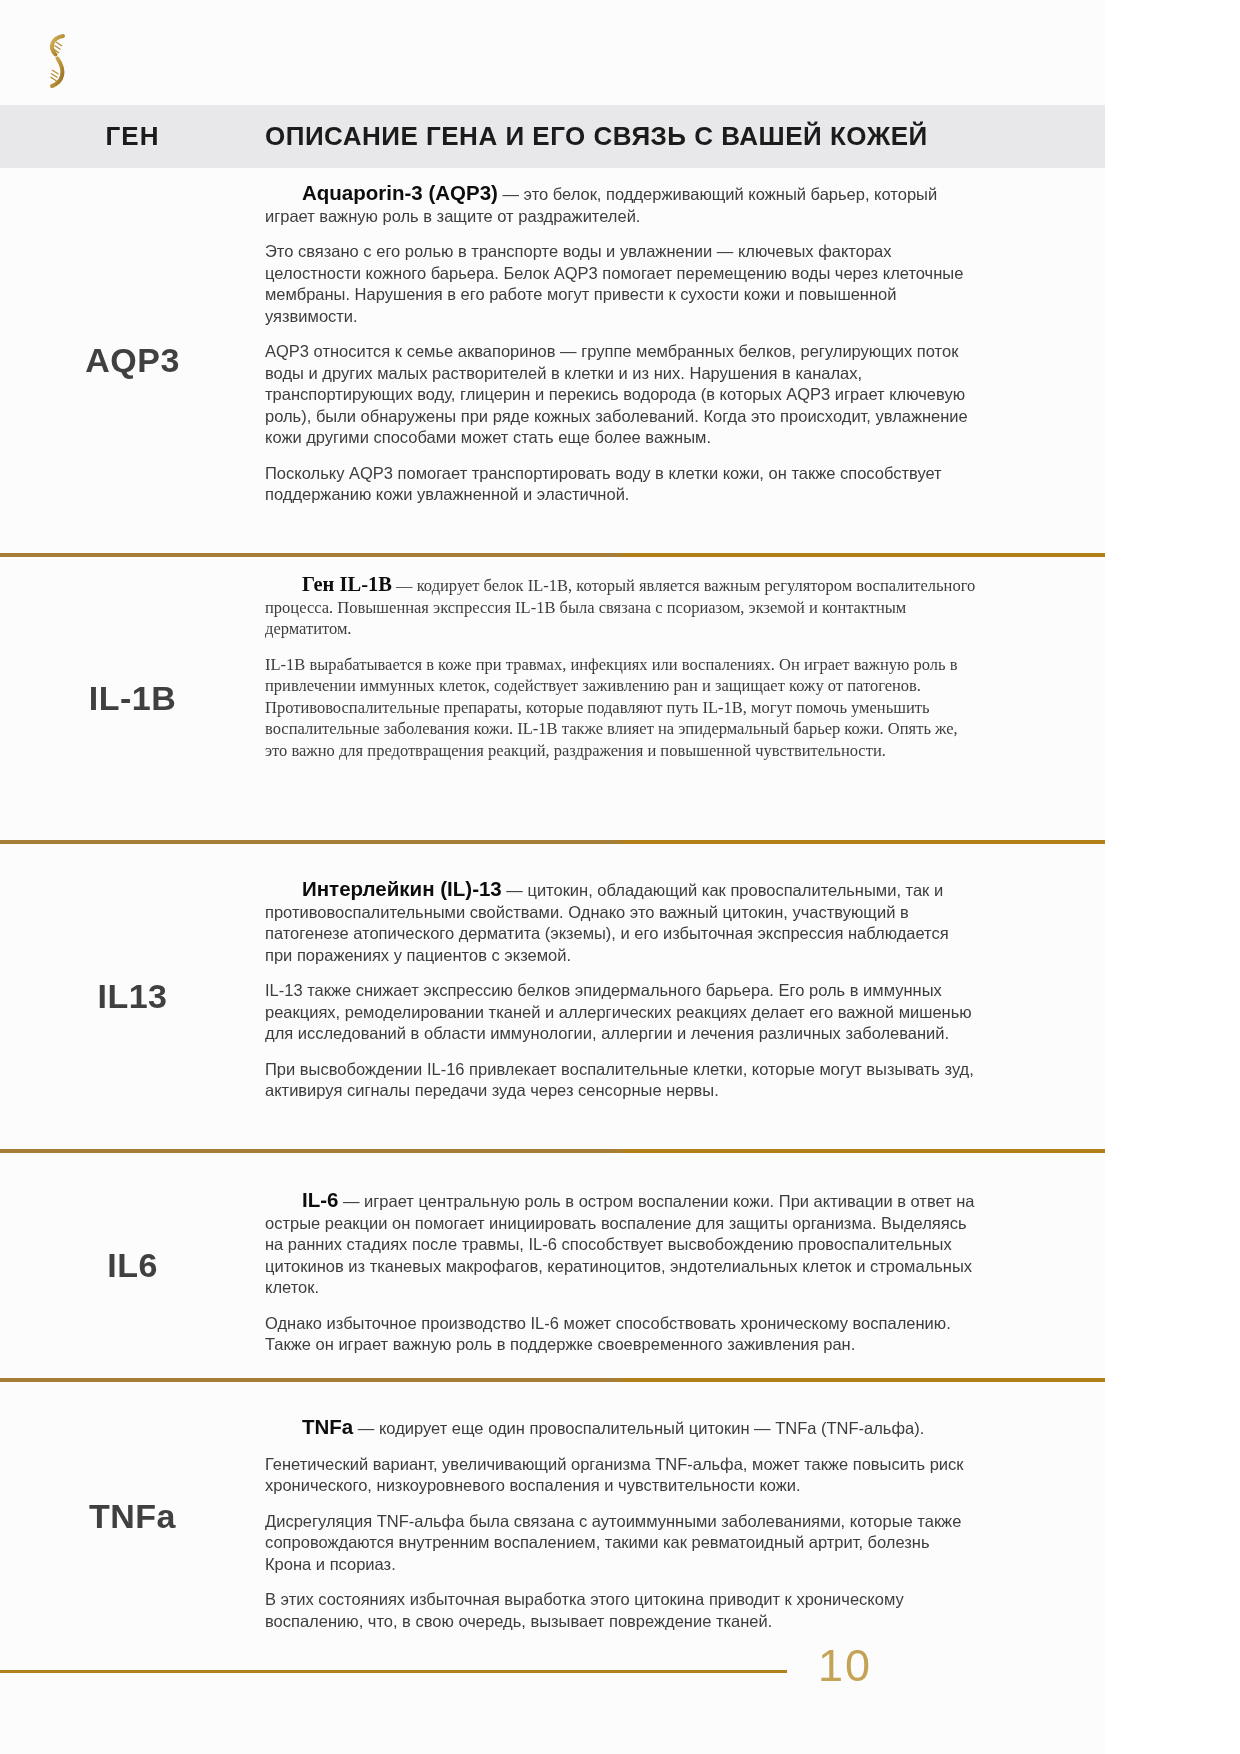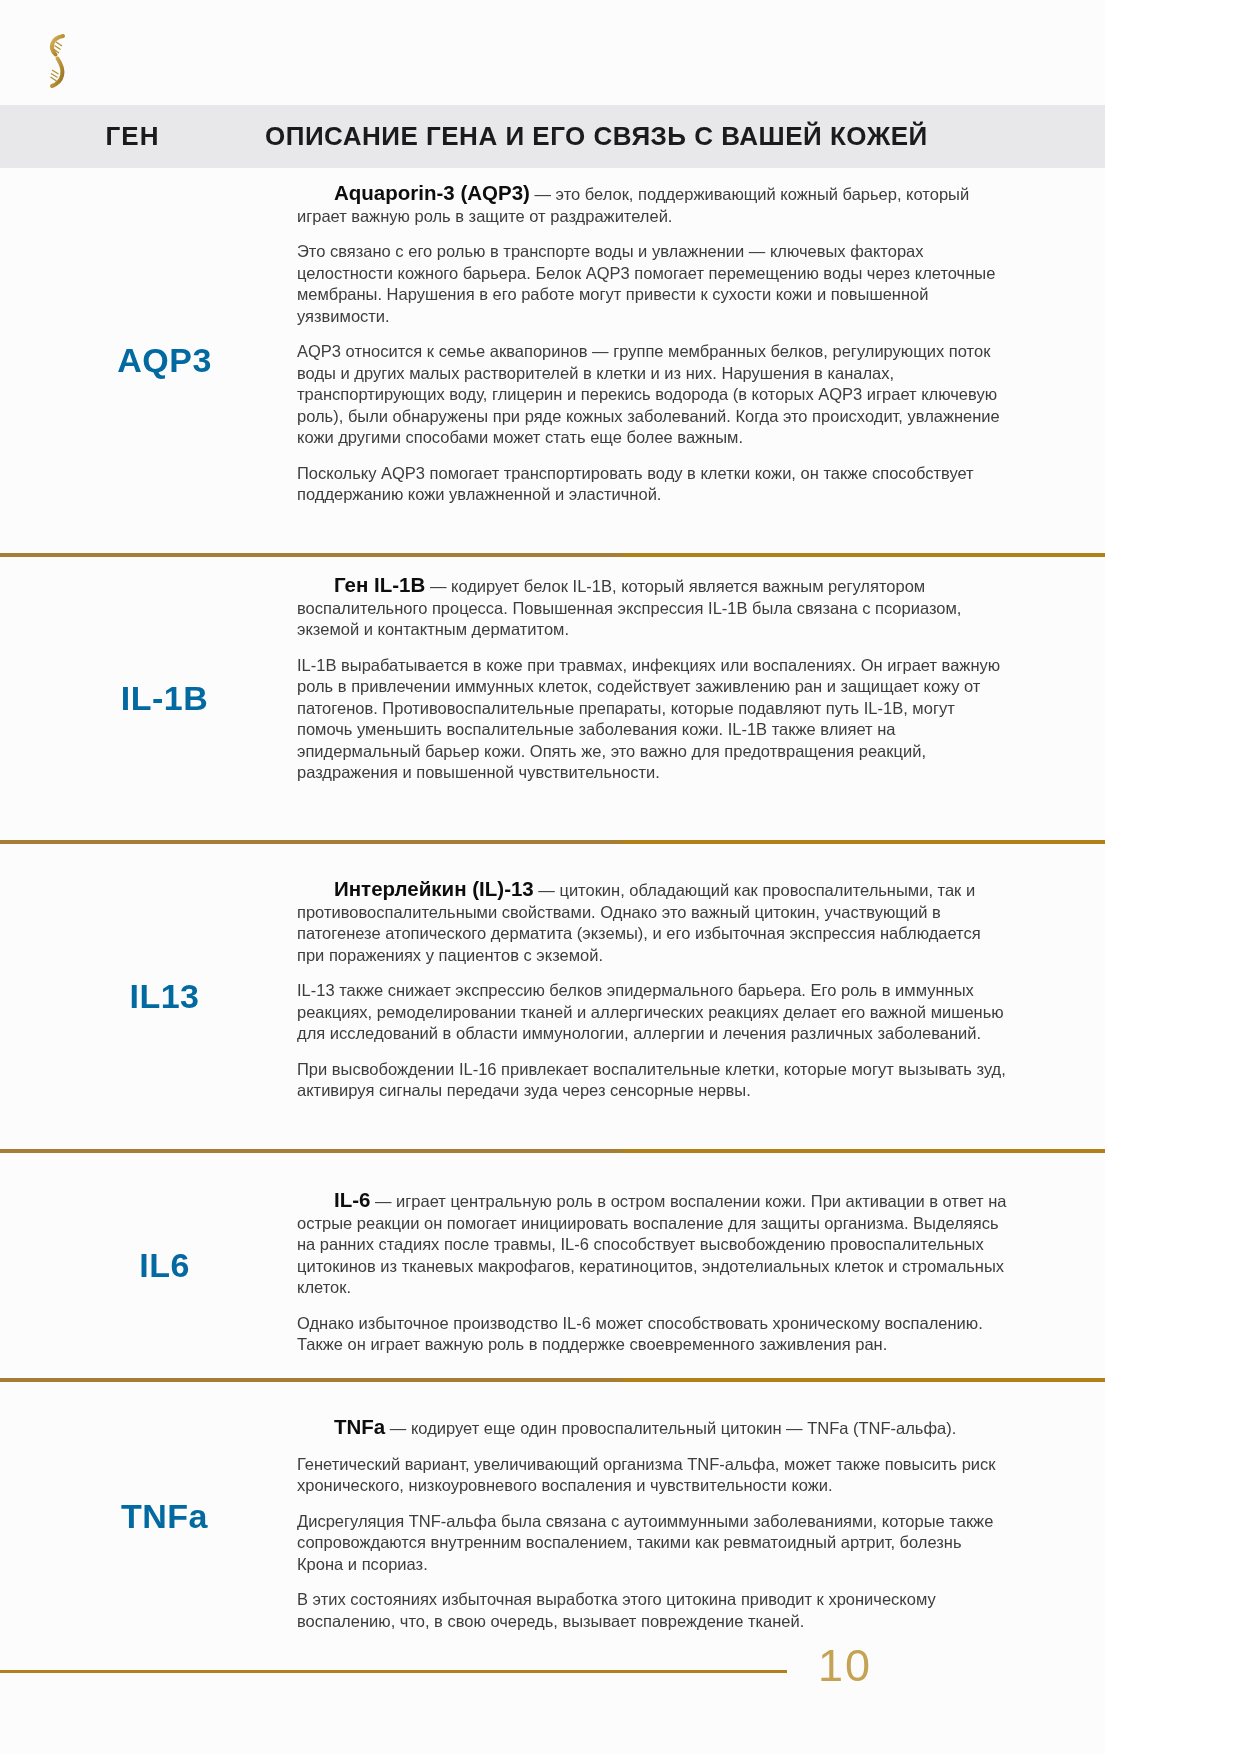--- a/index.html
+++ b/index.html
@@ -33,28 +33,28 @@
   .sec-il13 { height:305px; }
   .sec-il6  { height:225px; }
   .sec-tnfa { height:268px; }
   .divider {
     height:4px; width:100%;
     background:linear-gradient(90deg,#a57d37 0%,#a57d37 49.6%,#b28019 50.6%,#b28019 100%);
   }
   .gene-cell {
     width:265px; flex:0 0 265px;
     display:flex; align-items:center; justify-content:center;
-    font-size:34px; font-weight:700; color:#0369a1; letter-spacing:0.5px;margin-left:32px;
+    font-size:34px; font-weight:700; color:#404040; letter-spacing:0.5px;
   }
   .desc-cell {
     width:715px; flex:0 0 715px;
     font-size:16.5px; line-height:21.5px; color:#3d3d3d;
   }
   .sec-aqp3 .desc-cell { padding-top:14px; }
-  .sec-il1b .desc-cell { padding-top:17px; }
+  .sec-il1b .desc-cell { padding-top:17px;font-family:Liberation Serif, serif; }
   .sec-il13 .desc-cell { padding-top:34px; }
   .sec-il6  .desc-cell { padding-top:36px; }
   .sec-tnfa .desc-cell { padding-top:34px; }
   .desc-cell p { margin:0 0 14px 0; }
   .lead { font-weight:700; color:#0d0d0d; font-size:20.5px;margin-left:37px; }
   .footer-line {
     position:absolute; left:0; top:1670px;
     width:787px; height:3px; background:#b1811c;
   }
   .page-number {

